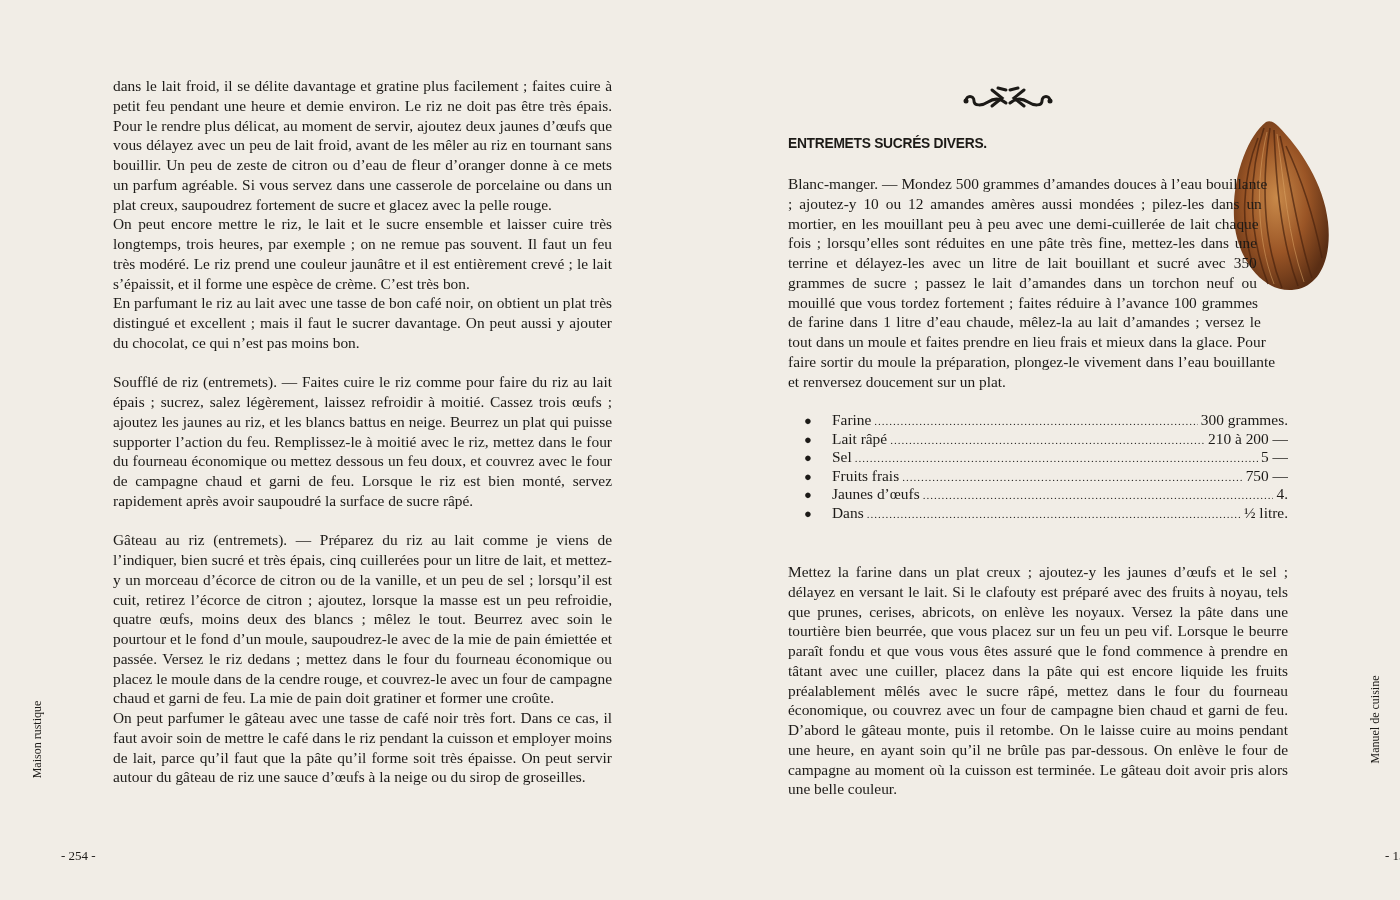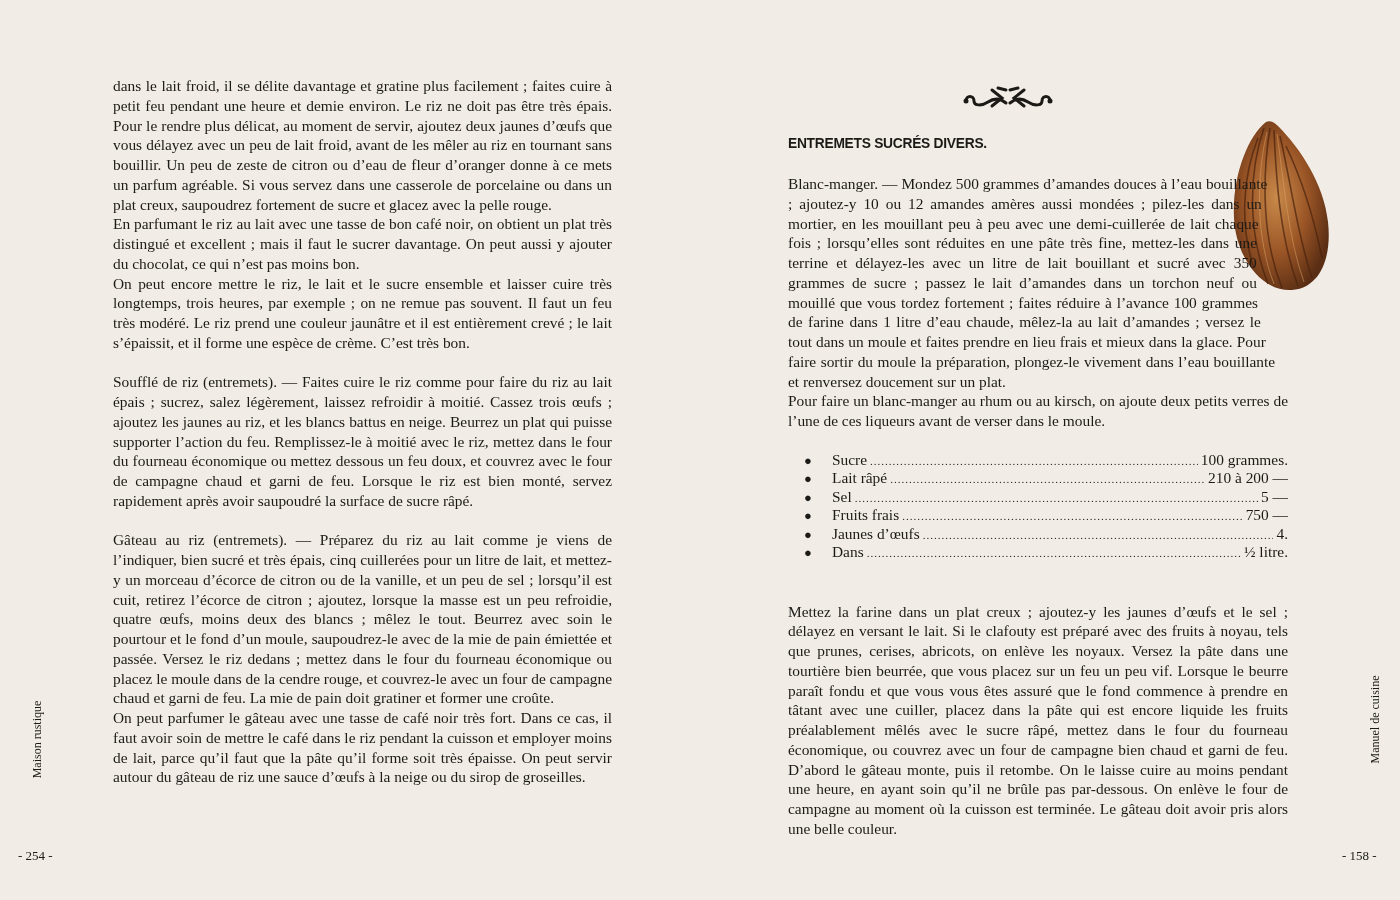--- a/index.html
+++ b/index.html
@@ -127,34 +127,35 @@
       transform-origin: center center;
     }
     .runner-left { left: -8px; top: 732px; width: 90px; text-align: center; }
     .runner-right { left: 620px; top: 712px; width: 110px; text-align: center; }
 
     .folio {
       position: absolute;
       top: 848px;
       font-family: "Liberation Serif", "DejaVu Serif", serif;
       font-size: 13px;
+      margin-left: 43px;
     }
     .folio-left { left: 18px; }
     .folio-right { left: 642px; }
   </style>
 </head>
 <body>
 
 <div class="spread">
 
   <div class="page page-left">
     <div class="text-col">
       <p>dans le lait froid, il se délite davantage et gratine plus facilement ; faites cuire à petit feu pendant une heure et demie environ. Le riz ne doit pas être très épais. Pour le rendre plus délicat, au moment de servir, ajoutez deux jaunes d’œufs que vous délayez avec un peu de lait froid, avant de les mêler au riz en tournant sans bouillir. Un peu de zeste de citron ou d’eau de fleur d’oranger donne à ce mets un parfum agréable. Si vous servez dans une casserole de porcelaine ou dans un plat creux, saupoudrez fortement de sucre et glacez avec la pelle rouge.</p>
+      <p>On peut encore mettre le riz, le lait et le sucre ensemble et laisser cuire très longtemps, trois heures, par exemple ; on ne remue pas souvent. Il faut un feu très modéré. Le riz prend une couleur jaunâtre et il est entièrement crevé ; le lait s’épaissit, et il forme une espèce de crème. C’est très bon.</p>
       <p>En parfumant le riz au lait avec une tasse de bon café noir, on obtient un plat très distingué et excellent ; mais il faut le sucrer davantage. On peut aussi y ajouter du chocolat, ce qui n’est pas moins bon.</p>
-      <p>On peut encore mettre le riz, le lait et le sucre ensemble et laisser cuire très longtemps, trois heures, par exemple ; on ne remue pas souvent. Il faut un feu très modéré. Le riz prend une couleur jaunâtre et il est entièrement crevé ; le lait s’épaissit, et il forme une espèce de crème. C’est très bon.</p>
       <div class="gap"></div>
       <p><span class="it">Soufflé de riz (entremets).</span><span> — </span><span>Faites cuire le riz comme pour faire du riz au lait épais ; sucrez, salez légèrement, laissez refroidir à moitié. Cassez trois œufs ; ajoutez les jaunes au riz, et les blancs battus en neige. Beurrez un plat qui puisse supporter l’action du feu. Remplissez-le à moitié avec le riz, mettez dans le four du fourneau économique ou mettez dessous un feu doux, et couvrez avec le four de campagne chaud et garni de feu. Lorsque le riz est bien monté, servez rapidement après avoir saupoudré la surface de sucre râpé.</span></p>
       <div class="gap"></div>
       <p><span class="it">Gâteau au riz (entremets).</span><span> — </span><span>Préparez du riz au lait comme je viens de l’indiquer, bien sucré et très épais, cinq cuillerées pour un litre de lait, et mettez-y un morceau d’écorce de citron ou de la vanille, et un peu de sel ; lorsqu’il est cuit, retirez l’écorce de citron ; ajoutez, lorsque la masse est un peu refroidie, quatre œufs, moins deux des blancs ; mêlez le tout. Beurrez avec soin le pourtour et le fond d’un moule, saupoudrez-le avec de la mie de pain émiettée et passée. Versez le riz dedans ; mettez dans le four du fourneau économique ou placez le moule dans de la cendre rouge, et couvrez-le avec un four de campagne chaud et garni de feu. La mie de pain doit gratiner et former une croûte.</span></p>
       <p>On peut parfumer le gâteau avec une tasse de café noir très fort. Dans ce cas, il faut avoir soin de mettre le café dans le riz pendant la cuisson et employer moins de lait, parce qu’il faut que la pâte qu’il forme soit très épaisse. On peut servir autour du gâteau de riz une sauce d’œufs à la neige ou du sirop de groseilles.</p>
     </div>
 
     <div class="runner runner-left">Maison rustique</div>
     <div class="folio folio-left">- 254 -</div>
   </div>
@@ -198,31 +199,30 @@
         <path d="M49 16 C56 64 60 120 76 164"></path>
       </g>
     </svg>
 
     <div class="text-col">
       <div class="heading">ENTREMETS SUCRÉS DIVERS.</div>
 
       <div class="float-almond"></div>
 
       <p><span class="it">Blanc-manger.</span><span> — </span><span>Mondez 500 grammes d’amandes douces à l’eau bouillante ; ajoutez-y 10 ou 12 amandes amères aussi mondées ; pilez-les dans un mortier, en les mouillant peu à peu avec une demi-cuillerée de lait chaque fois ; lorsqu’elles sont réduites en une pâte très fine, mettez-les dans une terrine et délayez-les avec un litre de lait bouillant et sucré avec 350 grammes de sucre ; passez le lait d’amandes dans un torchon neuf ou mouillé que vous tordez fortement ; faites réduire à l’avance 100 grammes de farine dans 1 litre d’eau chaude, mêlez-la au lait d’amandes ; versez le tout dans un moule et faites prendre en lieu frais et mieux dans la glace. Pour faire sortir du moule la préparation, plongez-le vivement dans l’eau bouillante et renversez doucement sur un plat.</span></p>
-      <p>Pour faire un blanc-manger au rhum ou au kirsch, on ajoute deux petits verres de l’une de ces liqueurs avant de verser dans le moule.</p>
 
       <div class="gap"></div>
 
 
       <ul class="ing-list">
         <li class="ing-item">
           <span class="bullet">●</span>
-          <span class="ing-name">Sucre</span>
-          <span class="dots"></span>
-          <span class="ing-qty">100 grammes.</span>
+          <span class="ing-name">Farine</span>
+          <span class="dots"></span>
+          <span class="ing-qty">300 grammes.</span>
         </li>
         <li class="ing-item">
           <span class="bullet">●</span>
           <span class="ing-name">Lait râpé</span>
           <span class="dots"></span>
           <span class="ing-qty">210 à 200 —</span>
         </li>
         <li class="ing-item">
           <span class="bullet">●</span>
           <span class="ing-name">Sel</span>

